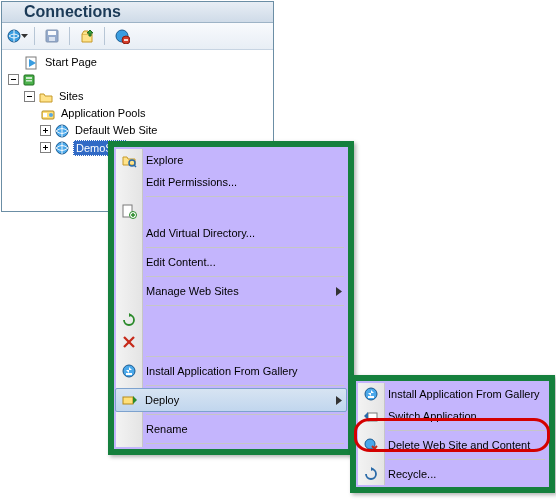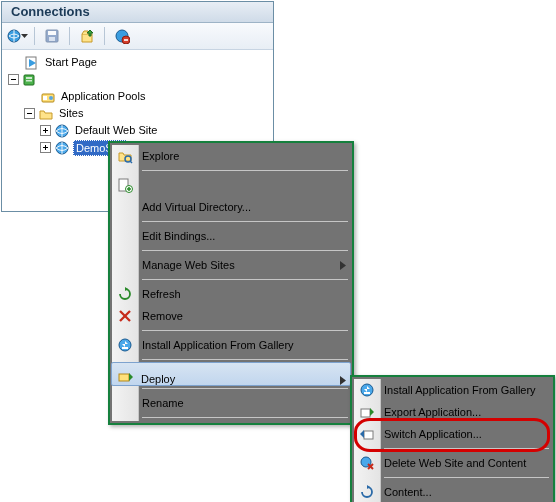--- a/index.html
+++ b/index.html
@@ -20,23 +20,23 @@
     top: 1px;
     width: 273px;
     height: 211px;
     border: 1px solid #6b8ea5;
     background: #fff;
     box-sizing: border-box;
   }
   .panel-title {
     height: 20px;
     line-height: 20px;
-    padding-left: 9px;
+    padding-left: 22px;
     font-weight: bold;
-    font-size: 13px;
+    font-size: 16px;
     background: linear-gradient(#e8eef5, #cfdbe8);
     border-bottom: 1px solid #9db3c6;
     color: #1b3a57;
   }
   .toolbar {
     height: 26px;
     background: linear-gradient(#f8fafd, #e8eef5);
     border-bottom: 1px solid #c7d4e2;
     display: flex;
     align-items: center;
@@ -115,22 +115,22 @@
     padding: 0 2px;
     height: 14px;
     line-height: 14px;
   }
   .indent-1 { padding-left: 16px; }
   .indent-2 { padding-left: 32px; }
 
   
   .cmenu {
     position: absolute;
-    background: #737373;
-    border: 2px solid #15803d;
+    background: #c4b5fd;
+    border: 6px solid #15803d;
     box-shadow: 2px 2px 4px rgba(0,0,0,0.3);
     padding: 2px;
     box-sizing: border-box;
   }
   .cmenu-main {
     left: 108px;
     top: 141px;
     width: 246px;
   }
   .cmenu-sub {
@@ -157,21 +157,20 @@
     cursor: default;
   }
   .mrow.hover {
     background: linear-gradient(#d7e4f2, #c1d6ee);
     border: 1px solid #7da2ce;
     border-radius: 2px;
     margin: -1px;
     padding-left: 29px;
     padding-right: 17px;
     height: 22px;
-    align-items: flex-end;
   }
   .mrow .mico {
     position: absolute;
     left: 5px;
     width: 16px;
     height: 16px;
     display: flex;
     align-items: center;
     justify-content: center;
   }
@@ -269,43 +268,43 @@
       <div class="ico">
         <svg width="16" height="16">
             <rect x="2" y="3" width="10" height="10" rx="1" fill="#4cb24c" stroke="#1f6f1f"></rect>
             <rect x="4" y="5" width="6" height="2" fill="#cfe9cf"></rect>
             <rect x="4" y="8" width="6" height="1.5" fill="#cfe9cf"></rect>
           </svg>
       </div>
     </div>
 
     <div class="row indent-1">
+      <div class="exp">
+          <svg width="7" height="7">
+            <line x1="1" y1="3.5" x2="6" y2="3.5" stroke="#000"></line>
+          </svg>
+        </div>
+      <div class="ico">
+        <svg width="16" height="16">
+            <path d="M2 5 L6 5 L7 7 L14 7 L14 13 L2 13 Z" fill="#ffe38a" stroke="#c79a2a"></path>
+          </svg>
+      </div>
+      <span class="lbl">Sites</span>
+    </div>
+
+    <div class="row indent-1">
       <div class="spacer"></div>
       <div class="ico">
         <svg width="16" height="16">
             <rect x="2" y="5" width="12" height="8" rx="1" fill="#ffe07a" stroke="#b58a1a"></rect>
             <rect x="3" y="7" width="4" height="4" fill="#fff"></rect>
             <circle cx="11" cy="9" r="2" fill="#5aa7e0"></circle>
           </svg>
       </div>
       <span class="lbl">Application Pools</span>
-    </div>
-
-    <div class="row indent-1">
-      <div class="exp">
-          <svg width="7" height="7">
-            <line x1="1" y1="3.5" x2="6" y2="3.5" stroke="#000"></line>
-          </svg>
-        </div>
-      <div class="ico">
-        <svg width="16" height="16">
-            <path d="M2 5 L6 5 L7 7 L14 7 L14 13 L2 13 Z" fill="#ffe38a" stroke="#c79a2a"></path>
-          </svg>
-      </div>
-      <span class="lbl">Sites</span>
     </div>
 
     <div class="row indent-2">
       <div class="exp">
           <svg width="7" height="7">
             <line x1="1" y1="3.5" x2="6" y2="3.5" stroke="#000"></line>
             <line x1="3.5" y1="1" x2="3.5" y2="6" stroke="#000"></line>
           </svg>
         </div>
       <div class="ico">
@@ -343,65 +342,66 @@
   <div class="mrow">
     <div class="mico">
         <svg width="16" height="16">
           <path d="M2 5 L6 5 L7 7 L14 7 L14 13 L2 13 Z" fill="#ffe38a" stroke="#c79a2a"></path>
           <circle cx="11" cy="11" r="3" fill="none" stroke="#2a6aa8" stroke-width="1.5"></circle>
           <line x1="13" y1="13" x2="15" y2="15" stroke="#2a6aa8" stroke-width="1.5"></line>
         </svg>
       </div>
     <span class="mlbl">Explore</span>
   </div>
+  <div class="mrow">
+    <span class="mlbl">Edit Permissions...</span>
+  </div>
   <div class="msep"></div>
   <div class="mrow">
     <div class="mico">
         <svg width="16" height="16">
           <rect x="2" y="2" width="9" height="12" fill="#fff" stroke="#7a7a7a"></rect>
           <circle cx="12" cy="12" r="3.5" fill="#fff" stroke="#2a8a2a"></circle>
           <line x1="12" y1="10" x2="12" y2="14" stroke="#2a8a2a" stroke-width="1.5"></line>
           <line x1="10" y1="12" x2="14" y2="12" stroke="#2a8a2a" stroke-width="1.5"></line>
         </svg>
       </div>
   </div>
   <div class="mrow">
     <span class="mlbl">Add Virtual Directory...</span>
   </div>
   <div class="msep"></div>
   <div class="mrow">
-    <span class="mlbl">Edit Bindings...</span>
+    <span class="mlbl">Edit Content...</span>
   </div>
   <div class="msep"></div>
   <div class="mrow">
     <span class="mlbl">Manage Web Sites</span>
     <span class="marrow">
         <svg width="6" height="9">
           <polygon points="0,0 6,4.5 0,9" fill="#333"></polygon>
         </svg>
       </span>
   </div>
   <div class="msep"></div>
   <div class="mrow">
     <div class="mico">
         <svg width="16" height="16">
           <path d="M8 3 A5 5 0 1 1 3 8" fill="none" stroke="#2a8a2a" stroke-width="1.8"></path>
           <polygon points="8,1 8,5 11,3" fill="#2a8a2a"></polygon>
         </svg>
       </div>
-    <span class="mlbl">Refresh</span>
   </div>
   <div class="mrow">
     <div class="mico">
         <svg width="16" height="16">
           <line x1="3" y1="3" x2="13" y2="13" stroke="#c62a1a" stroke-width="2.3"></line>
           <line x1="13" y1="3" x2="3" y2="13" stroke="#c62a1a" stroke-width="2.3"></line>
         </svg>
       </div>
-    <span class="mlbl">Remove</span>
   </div>
   <div class="msep"></div>
   <div class="mrow">
     <div class="mico">
         <svg width="16" height="16">
           <circle cx="8" cy="8" r="6" fill="#4aa8ea" stroke="#1a5a90"></circle>
           <polygon points="8,4 8,10 5,7 11,7" fill="#fff"></polygon>
           <rect x="5" y="10" width="6" height="2" fill="#fff"></rect>
         </svg>
       </div>
@@ -438,29 +438,20 @@
           <circle cx="8" cy="8" r="6" fill="#4aa8ea" stroke="#1a5a90"></circle>
           <polygon points="8,4 8,10 5,7 11,7" fill="#fff"></polygon>
           <rect x="5" y="10" width="6" height="2" fill="#fff"></rect>
         </svg>
       </div>
     <span class="mlbl">Install Application From Gallery</span>
   </div>
   <div class="mrow">
     <div class="mico">
         <svg width="16" height="16">
-          <rect x="2" y="5" width="9" height="8" fill="#fff" stroke="#7a7a7a"></rect>
-          <polygon points="11,4 15,8 11,12" fill="#2a8a2a"></polygon>
-        </svg>
-      </div>
-    <span class="mlbl">Export Application...</span>
-  </div>
-  <div class="mrow">
-    <div class="mico">
-        <svg width="16" height="16">
           <rect x="5" y="5" width="9" height="8" fill="#fff" stroke="#7a7a7a"></rect>
           <polygon points="5,4 1,8 5,12" fill="#2a6aa8"></polygon>
         </svg>
       </div>
     <span class="mlbl">Switch Application...</span>
   </div>
   <div class="msep"></div>
   <div class="mrow">
     <div class="mico">
         <svg width="16" height="16">
@@ -472,17 +463,17 @@
     <span class="mlbl">Delete Web Site and Content</span>
   </div>
   <div class="msep"></div>
   <div class="mrow">
     <div class="mico">
         <svg width="16" height="16">
           <path d="M8 3 A5 5 0 1 1 3 8" fill="none" stroke="#2a6aa8" stroke-width="1.8"></path>
           <polygon points="8,1 8,5 11,3" fill="#2a6aa8"></polygon>
         </svg>
       </div>
-    <span class="mlbl">Content...</span>
+    <span class="mlbl">Recycle...</span>
   </div>
 </div>
 
 <div class="callout"></div>
 
 </body></html>

